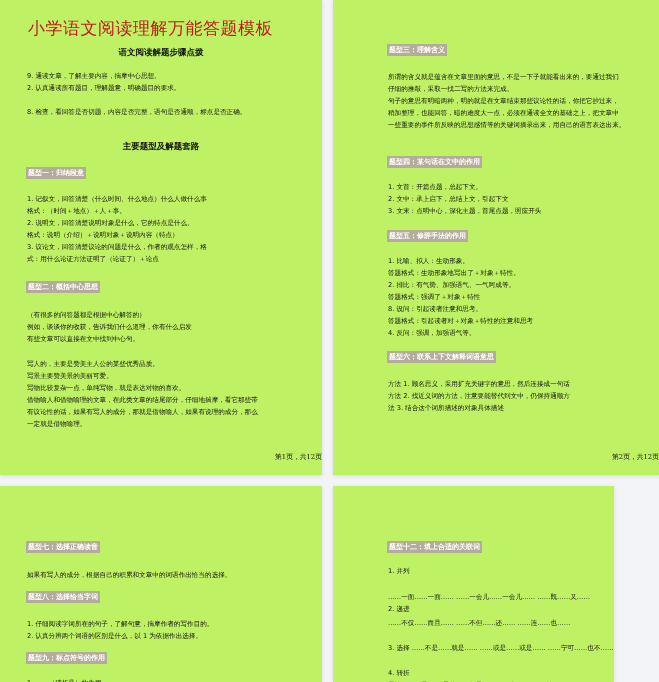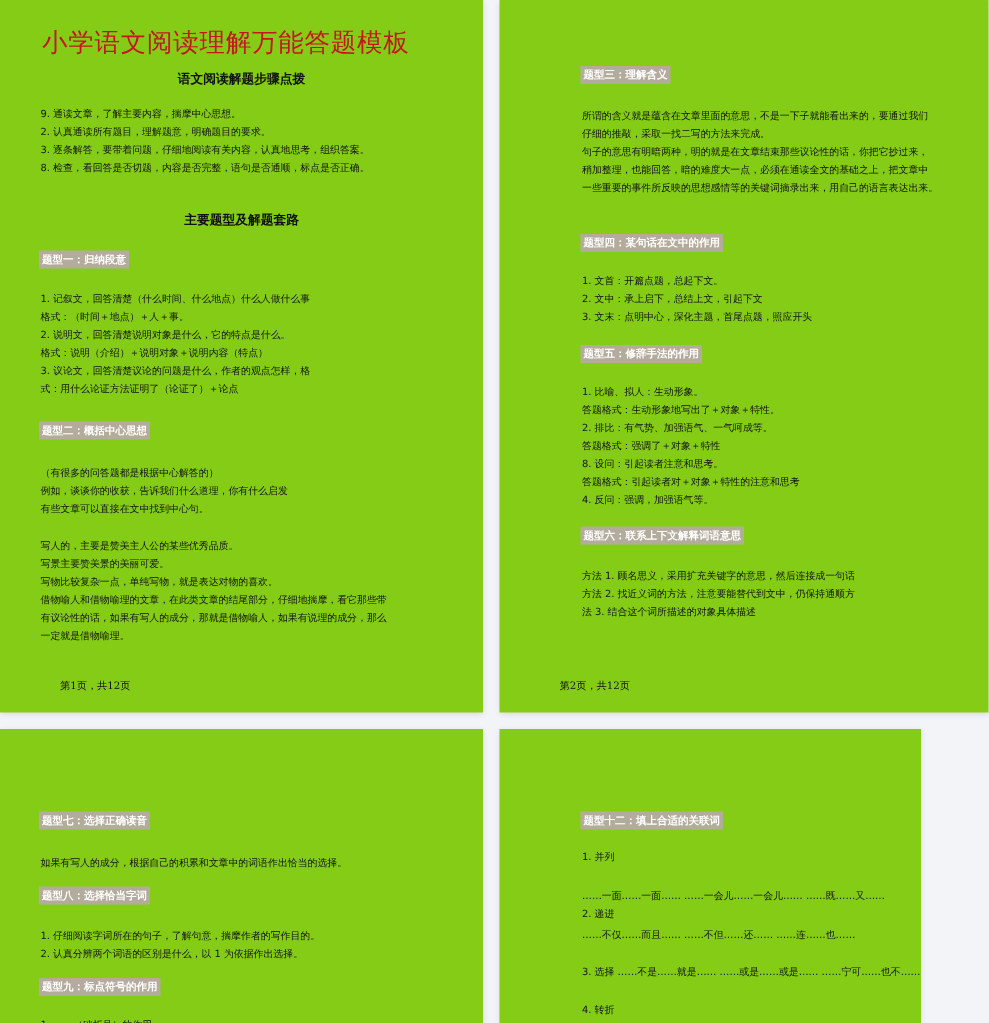--- a/index.html
+++ b/index.html
@@ -4,48 +4,47 @@
   <style>
     html, body { margin: 0; padding: 0; }
     body {
       width: 659px; height: 682px; overflow: hidden;
       background: #f3f4f8;
       font-family: "DejaVu Sans", "Liberation Sans", sans-serif;
       color: #111;
       position: relative;
     }
     .page {
-      position: absolute; background: #84cc16;
+      position: absolute; background: #bef264;
       box-shadow: 0 1px 4px rgba(0,0,0,0.12);
       overflow: hidden;
     }
     #p1 { left: 0; top: 0; width: 322px; height: 475px; }
     #p2 { left: 333px; top: 0; width: 326px; height: 475px; }
     #p3 { left: 0; top: 486px; width: 322px; height: 196px; }
     #p4 { left: 333px; top: 486px; width: 281px; height: 196px; }
     .abs { position: absolute; white-space: nowrap; }
     .doc-title { color: #c4161c; font-size: 17px; left: 28px; top: 17px; letter-spacing: 0.5px; }
     .sub-title { font-size: 8.5px; font-weight: bold; width: 322px; text-align: center; left: 0; }
     .line { font-size: 6.6px; line-height: 12px; left: 27px; }
     .band {
       position: absolute; background: #b3ab9c; color: #fff;
       font-size: 7px; font-weight: bold; padding: 1px 2px; line-height: 10px;
     }
-    .footer { font-size: 6.8px; font-family: "DejaVu Serif", serif; width: 100%; text-align: left; left: 0; padding-left: 40px; }
+    .footer { font-size: 6.8px; font-family: "DejaVu Serif", serif; width: 100%; text-align: right; left: 0; }
     .p2 .line, .p4 .line { left: 55px; }
   </style>
 </head>
 <body>
 
 <div id="p1" class="page">
   <div class="abs doc-title">小学语文阅读理解万能答题模板</div>
   <div class="abs sub-title" style="top:47px;">语文阅读解题步骤点拨</div>
   <div class="abs line" style="top:70px;">9. 通读文章，了解主要内容，揣摩中心思想。</div>
   <div class="abs line" style="top:82px;">2. 认真通读所有题目，理解题意，明确题目的要求。</div>
-  <div class="abs line" style="top:94px;">3. 逐条解答，要带着问题，仔细地阅读有关内容，认真地思考，组织答案。</div>
   <div class="abs line" style="top:106px;">8. 检查，看回答是否切题，内容是否完整，语句是否通顺，标点是否正确。</div>
 
   <div class="abs sub-title" style="top:141px;">主要题型及解题套路</div>
 
   <div class="band" style="left:26px; top:167px;">题型一：归纳段意</div>
   <div class="abs line" style="top:193px;">1. 记叙文，回答清楚（什么时间、什么地点）什么人做什么事</div>
   <div class="abs line" style="top:205px;">格式：（时间＋地点）＋人＋事。</div>
   <div class="abs line" style="top:217px;">2. 说明文，回答清楚说明对象是什么，它的特点是什么。</div>
   <div class="abs line" style="top:229px;">格式：说明（介绍）＋说明对象＋说明内容（特点）</div>
   <div class="abs line" style="top:241px;">3. 议论文，回答清楚议论的问题是什么，作者的观点怎样，格</div>

